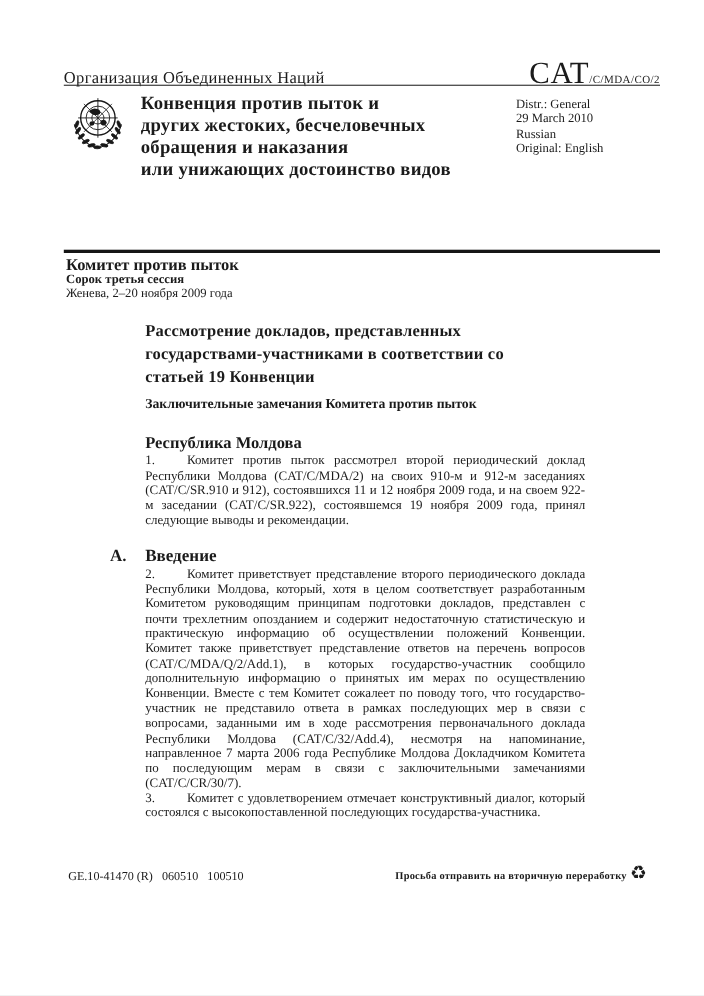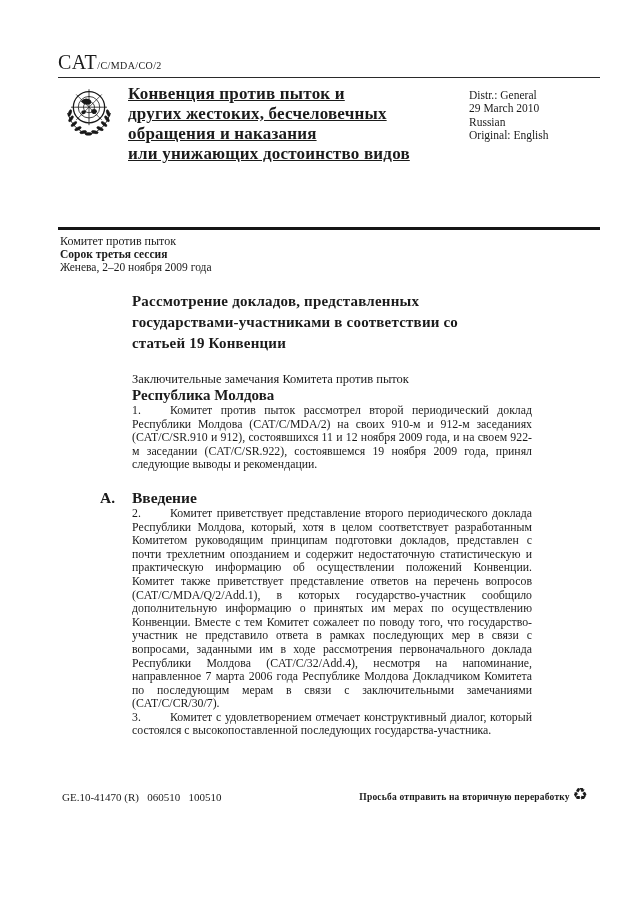--- a/index.html
+++ b/index.html
@@ -18,59 +18,58 @@
     position: absolute;
     left: 58px; top 51px;
     top: 51px;
     width: 542px;
     display: flex;
     justify-content: space-between;
     align-items: baseline;
   }
   .org-name { font-size: 15px; letter-spacing: 0.3px; }
   .doc-symbol { white-space: nowrap; }
-  .doc-symbol .big { font-size: 20px; letter-spacing: 0.5px; }
+  .doc-symbol .big { font-size: 28px; letter-spacing: 0.5px; }
   .doc-symbol .small { font-size: 10px; letter-spacing: 0.4px; }
 
   .rule-thin {
     position: absolute; left: 58px; top: 77px;
     width: 542px; height: 1px; background: #2a2a2a;
   }
   .rule-thick {
     position: absolute; left: 58px; top: 227px;
     width: 542px; height: 2.5px; background: #151515;
   }
 
   
   .emblem { position: absolute; left: 60px; top: 84px; width: 58px; height: 58px; }
   .conv-title {
     position: absolute; left: 128px; top: 84px; width: 312px;
     font-size: 17px; font-weight: bold; line-height: 20px;
     letter-spacing: 0.2px;
-    text-decoration: underline;
   }
   .distr-block {
     position: absolute; left: 437px; top: 89px;
     font-size: 11.5px; line-height: 13.4px; margin-left: 32px;
   }
 
   
   .session-block { position: absolute; left: 60px; top: 234px; }
-  .session-committee { font-size: 12px; font-weight: normal; line-height: 14px; }
+  .session-committee { font-size: 15px; font-weight: bold; line-height: 14px; }
   .session-number { font-size: 11.5px; font-weight: bold; line-height: 13px; }
   .session-venue { font-size: 11.5px; line-height: 13px; }
 
   
   .content { position: absolute; left: 132px; top: 291px; width: 400px; }
   .main-title {
     width: 336px; font-size: 15px; font-weight: bold; line-height: 21px;
     letter-spacing: 0.2px;
   }
-  .subtitle { margin-top: 18px; font-size: 12.5px; font-weight: normal; }
-  .country-title { font-size: 15px; font-weight: bold; }
+  .subtitle { margin-top: 6px; font-size: 12.5px; font-weight: bold; }
+  .country-title { margin-top: 20px; font-size: 15px; font-weight: bold; }
 
   .para {
     font-size: 11.8px; line-height: 13.6px;
     text-align: justify;
     -moz-text-align-last: left; text-align-last: left;
   }
   .pnum { display: inline-block; width: 38px; }
 
   .section-heading {
     position: relative; margin-top: 17px;
@@ -93,20 +92,21 @@
     font-size: 17px; line-height: 17px; margin-left: 3px;
     transform: translateY(-2px);
   }
 </style>
 </head>
 <body>
 
 <div class="page">
 
   <div class="header-row">
+    <span class="org-name">Организация Объединенных Наций</span>
     <span class="doc-symbol">
       <span class="big">CAT</span><span class="small">/C/MDA/CO/2</span>
     </span>
   </div>
   <div class="rule-thin"></div>
 
   <div class="emblem">
     <svg viewBox="0 0 100 100" width="58" height="58">
       <g stroke="#181818" fill="none">
         <circle cx="50" cy="40" r="27" stroke-width="2.2"></circle>

